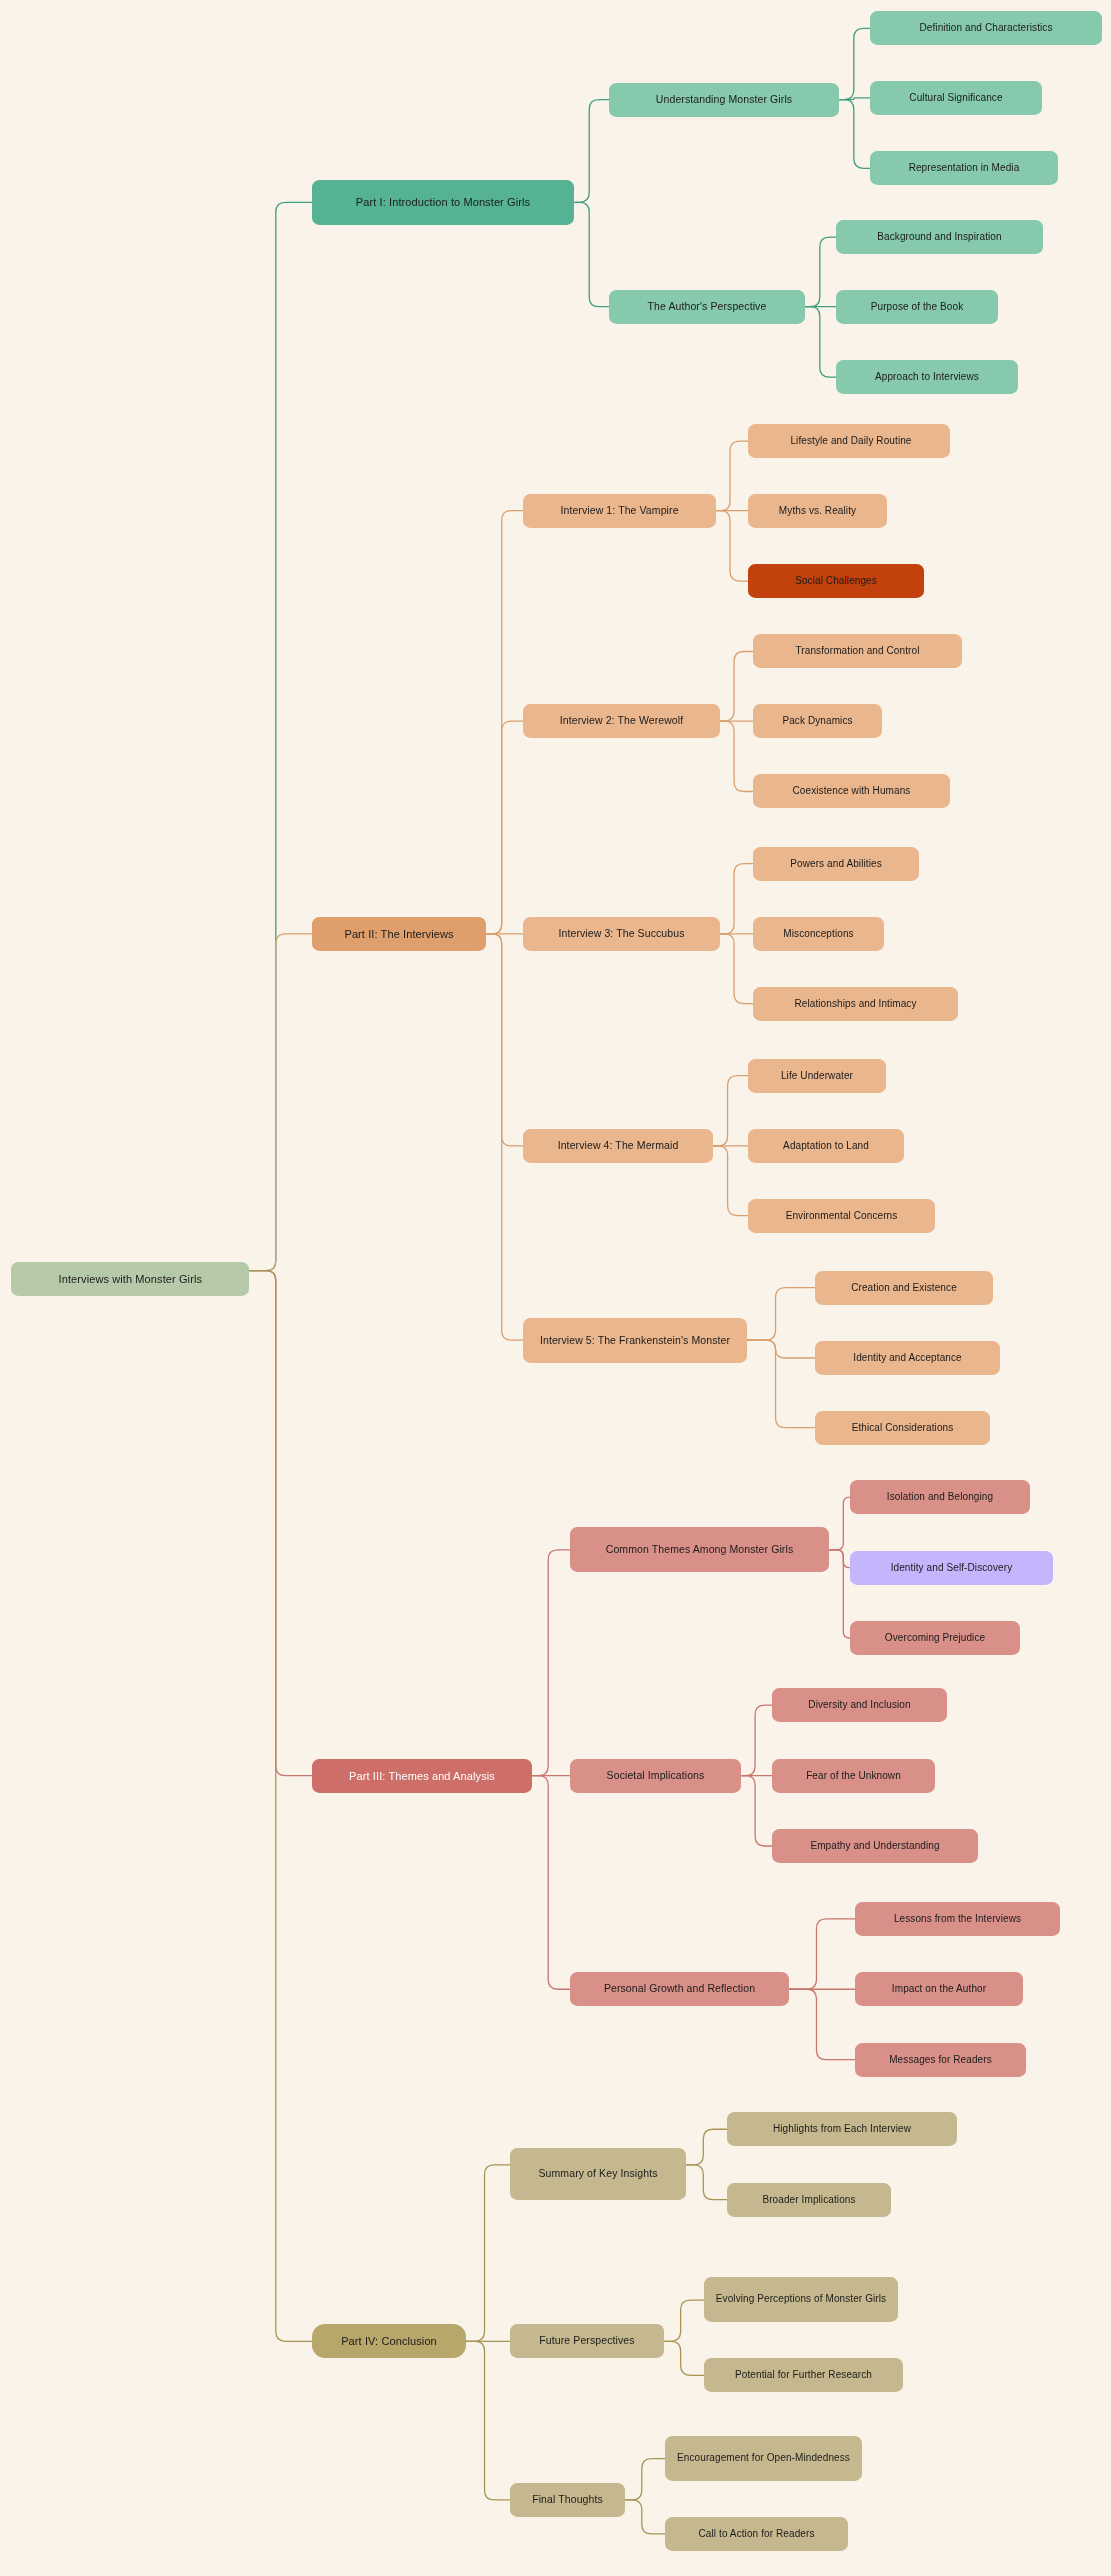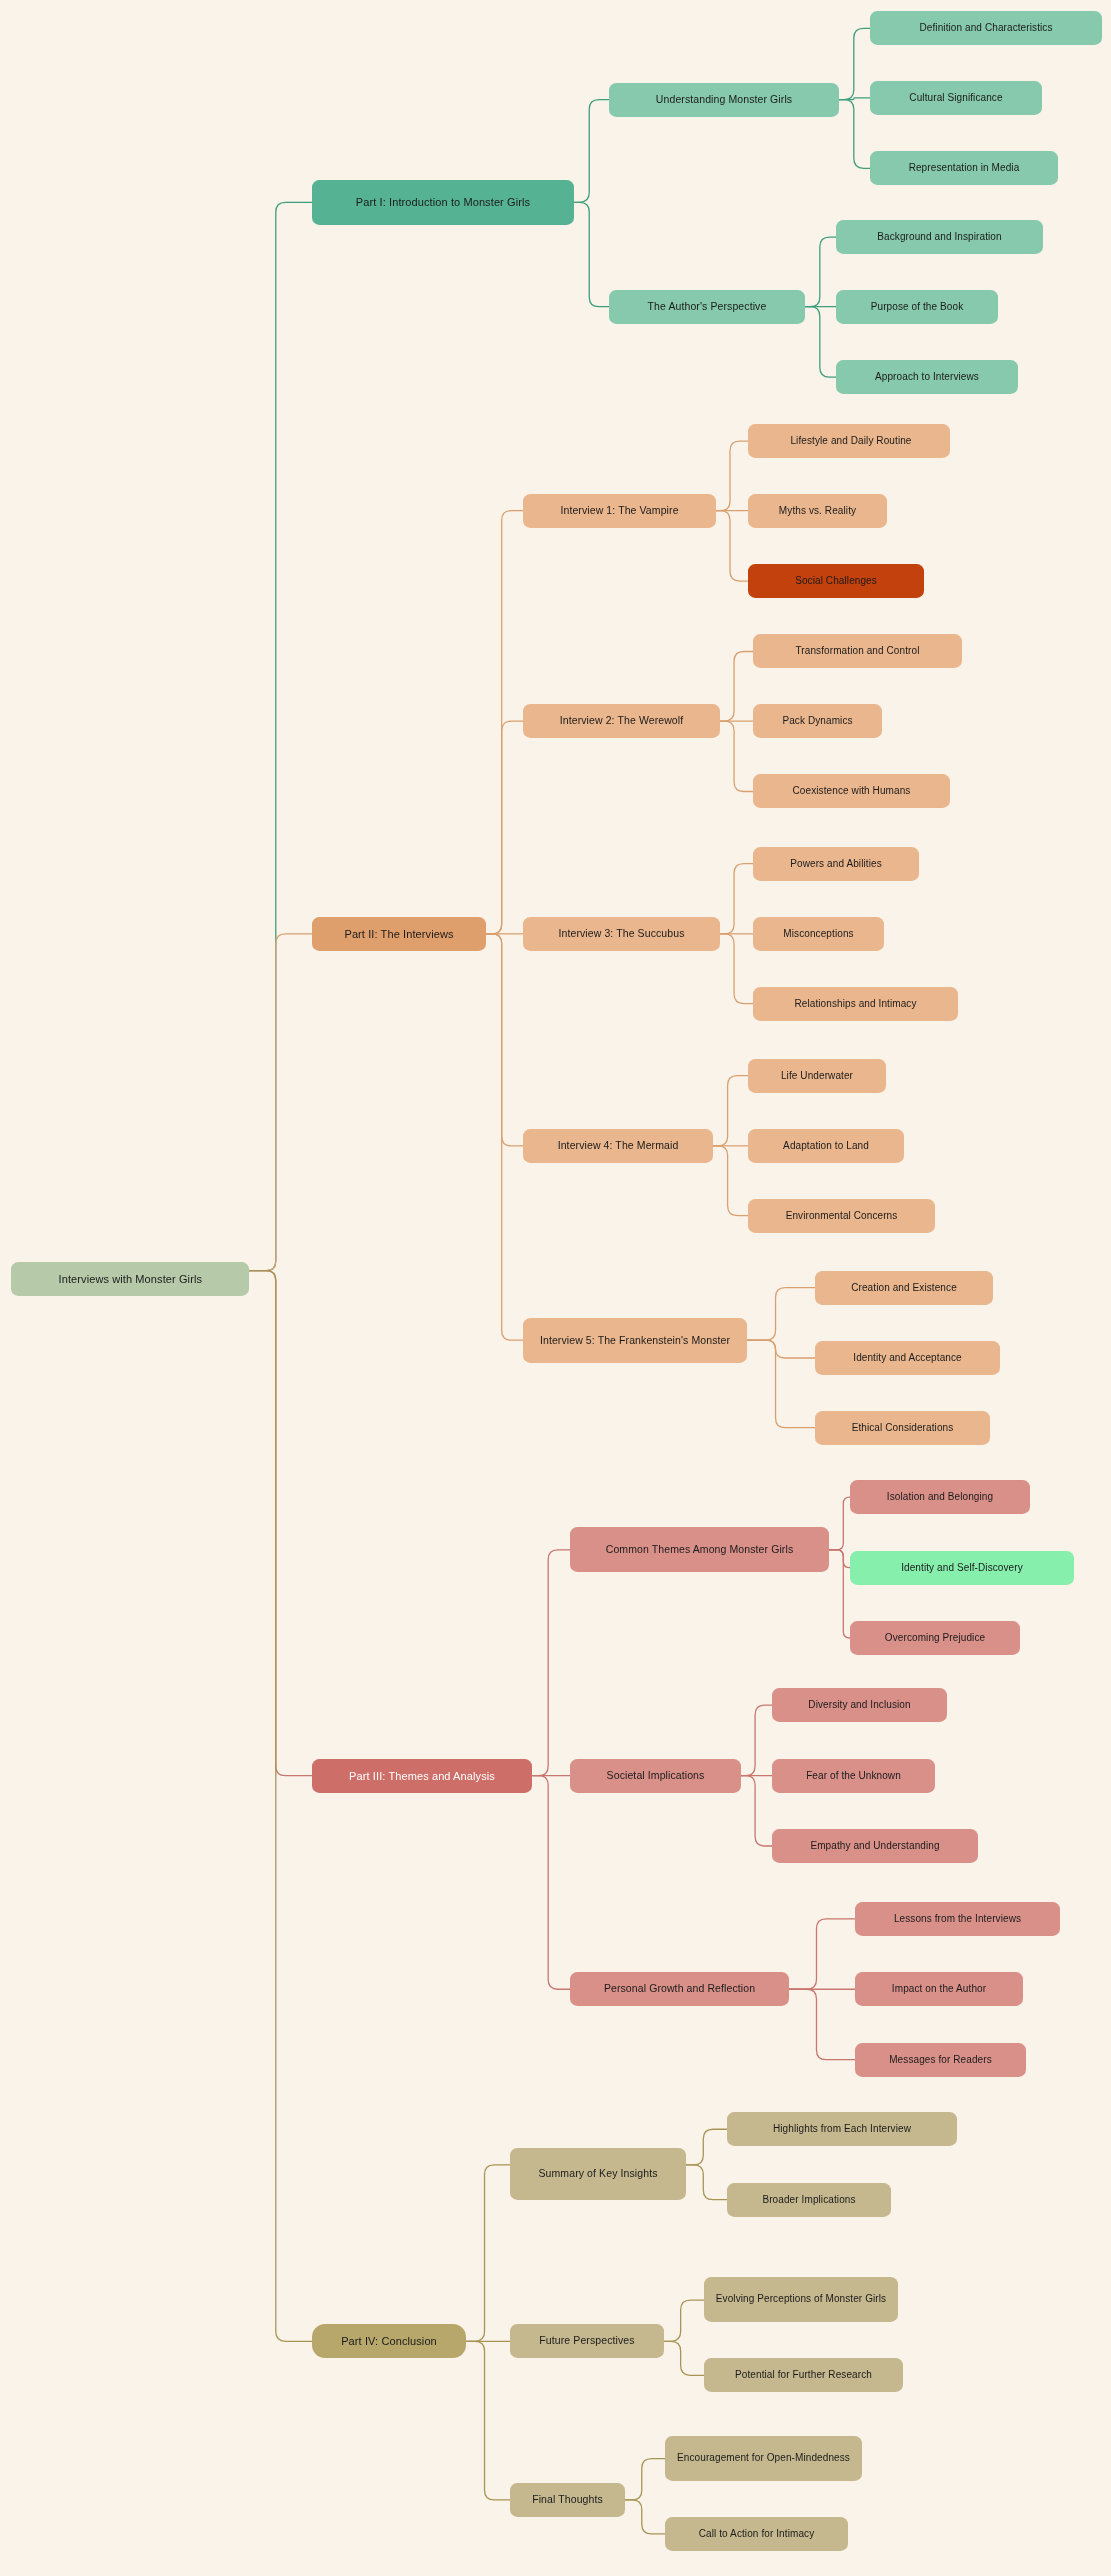--- a/index.html
+++ b/index.html
@@ -135,35 +135,35 @@
       <div class="mm-node lvl-3" style="left: 748px; top: 1059px; width: 138px; height: 34px; background: rgb(234, 182, 141); color: rgb(27, 27, 27);">Life Underwater</div>
       <div class="mm-node lvl-3" style="left: 748px; top: 1129px; width: 156px; height: 34px; background: rgb(234, 182, 141); color: rgb(27, 27, 27);">Adaptation to Land</div>
       <div class="mm-node lvl-3" style="left: 748px; top: 1199px; width: 187px; height: 34px; background: rgb(234, 182, 141); color: rgb(27, 27, 27);">Environmental Concerns</div>
       <div class="mm-node lvl-2" style="left: 523px; top: 1318px; width: 224px; height: 45px; background: rgb(234, 182, 141); color: rgb(27, 27, 27);">Interview 5: The Frankenstein's Monster</div>
       <div class="mm-node lvl-3" style="left: 815px; top: 1271px; width: 178px; height: 34px; background: rgb(234, 182, 141); color: rgb(27, 27, 27);">Creation and Existence</div>
       <div class="mm-node lvl-3" style="left: 815px; top: 1341px; width: 185px; height: 34px; background: rgb(234, 182, 141); color: rgb(27, 27, 27);">Identity and Acceptance</div>
       <div class="mm-node lvl-3" style="left: 815px; top: 1411px; width: 175px; height: 34px; background: rgb(234, 182, 141); color: rgb(27, 27, 27);">Ethical Considerations</div>
       <div class="mm-node lvl-1 white-text" style="left: 312px; top: 1759px; width: 220px; height: 34px; background: rgb(205, 111, 104); color: rgb(255, 255, 255);">Part III: Themes and Analysis</div>
       <div class="mm-node lvl-2" style="left: 570px; top: 1527px; width: 259px; height: 45px; background: rgb(217, 144, 137); color: rgb(27, 27, 27);">Common Themes Among Monster Girls</div>
       <div class="mm-node lvl-3" style="left: 850px; top: 1480px; width: 180px; height: 34px; background: rgb(217, 144, 137); color: rgb(27, 27, 27);">Isolation and Belonging</div>
-      <div class="mm-node lvl-3" style="left: 850px; top: 1551px; width: 224px; height: 34px; background: #86efac; color: rgb(27, 27, 27);">Identity and Self-Discovery</div>
+      <div class="mm-node lvl-3" style="left: 850px; top: 1551px; width: 203px; height: 34px; background: #c4b5fd; color: rgb(27, 27, 27);">Identity and Self-Discovery</div>
       <div class="mm-node lvl-3" style="left: 850px; top: 1621px; width: 170px; height: 34px; background: rgb(217, 144, 137); color: rgb(27, 27, 27);">Overcoming Prejudice</div>
       <div class="mm-node lvl-2" style="left: 570px; top: 1759px; width: 171px; height: 34px; background: rgb(217, 144, 137); color: rgb(27, 27, 27);">Societal Implications</div>
       <div class="mm-node lvl-3" style="left: 772px; top: 1688px; width: 175px; height: 34px; background: rgb(217, 144, 137); color: rgb(27, 27, 27);">Diversity and Inclusion</div>
       <div class="mm-node lvl-3" style="left: 772px; top: 1759px; width: 163px; height: 34px; background: rgb(217, 144, 137); color: rgb(27, 27, 27);">Fear of the Unknown</div>
       <div class="mm-node lvl-3" style="left: 772px; top: 1829px; width: 206px; height: 34px; background: rgb(217, 144, 137); color: rgb(27, 27, 27);">Empathy and Understanding</div>
       <div class="mm-node lvl-2" style="left: 570px; top: 1972px; width: 219px; height: 34px; background: rgb(217, 144, 137); color: rgb(27, 27, 27);">Personal Growth and Reflection</div>
       <div class="mm-node lvl-3" style="left: 855px; top: 1902px; width: 205px; height: 34px; background: rgb(217, 144, 137); color: rgb(27, 27, 27);">Lessons from the Interviews</div>
       <div class="mm-node lvl-3" style="left: 855px; top: 1972px; width: 168px; height: 34px; background: rgb(217, 144, 137); color: rgb(27, 27, 27);">Impact on the Author</div>
       <div class="mm-node lvl-3" style="left: 855px; top: 2043px; width: 171px; height: 34px; background: rgb(217, 144, 137); color: rgb(27, 27, 27);">Messages for Readers</div>
       <div class="mm-node lvl-1" style="left: 312px; top: 2324px; width: 154px; height: 34px; background: rgb(184, 167, 106); color: rgb(27, 27, 27); border-radius: 13px;">Part IV: Conclusion</div>
       <div class="mm-node lvl-2" style="left: 510px; top: 2148px; width: 176px; height: 52px; background: rgb(197, 184, 142); color: rgb(27, 27, 27);">Summary of Key Insights</div>
       <div class="mm-node lvl-3" style="left: 727px; top: 2112px; width: 230px; height: 34px; background: rgb(197, 184, 142); color: rgb(27, 27, 27);">Highlights from Each Interview</div>
       <div class="mm-node lvl-3" style="left: 727px; top: 2183px; width: 164px; height: 34px; background: rgb(197, 184, 142); color: rgb(27, 27, 27);">Broader Implications</div>
       <div class="mm-node lvl-2" style="left: 510px; top: 2324px; width: 154px; height: 34px; background: rgb(197, 184, 142); color: rgb(27, 27, 27);">Future Perspectives</div>
       <div class="mm-node lvl-3" style="left: 704px; top: 2277px; width: 194px; height: 45px; background: rgb(197, 184, 142); color: rgb(27, 27, 27);">Evolving Perceptions of Monster Girls</div>
       <div class="mm-node lvl-3" style="left: 704px; top: 2358px; width: 199px; height: 34px; background: rgb(197, 184, 142); color: rgb(27, 27, 27);">Potential for Further Research</div>
       <div class="mm-node lvl-2" style="left: 510px; top: 2483px; width: 115px; height: 34px; background: rgb(197, 184, 142); color: rgb(27, 27, 27);">Final Thoughts</div>
       <div class="mm-node lvl-3" style="left: 665px; top: 2436px; width: 197px; height: 45px; background: rgb(197, 184, 142); color: rgb(27, 27, 27);">Encouragement for Open-Mindedness</div>
-      <div class="mm-node lvl-3" style="left: 665px; top: 2517px; width: 183px; height: 34px; background: rgb(197, 184, 142); color: rgb(27, 27, 27);">Call to Action for Intimacy</div>
+      <div class="mm-node lvl-3" style="left: 665px; top: 2517px; width: 183px; height: 34px; background: rgb(197, 184, 142); color: rgb(27, 27, 27);">Call to Action for Readers</div>
     </div>
 </div>
 
 
 </body></html>

